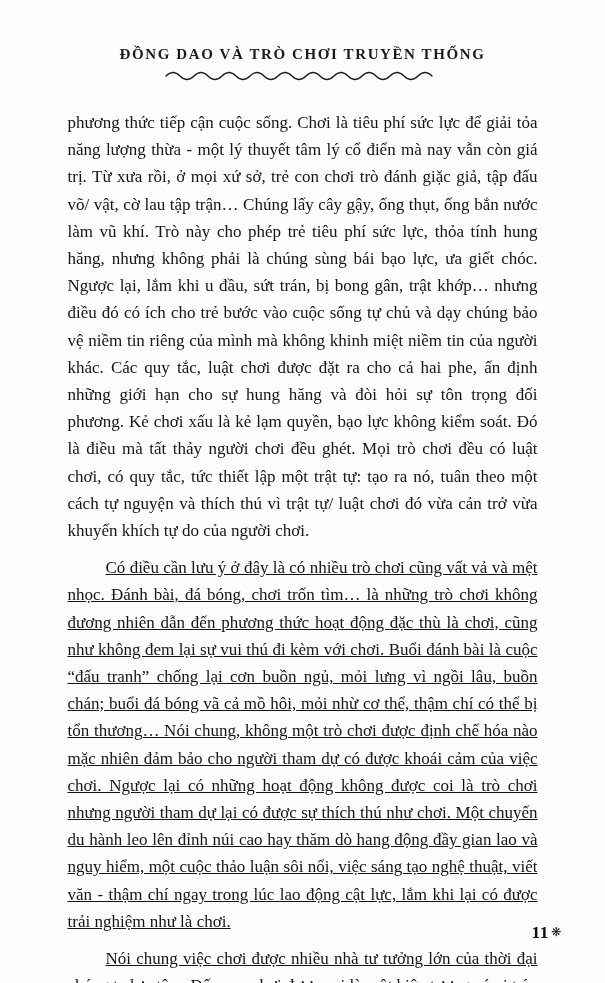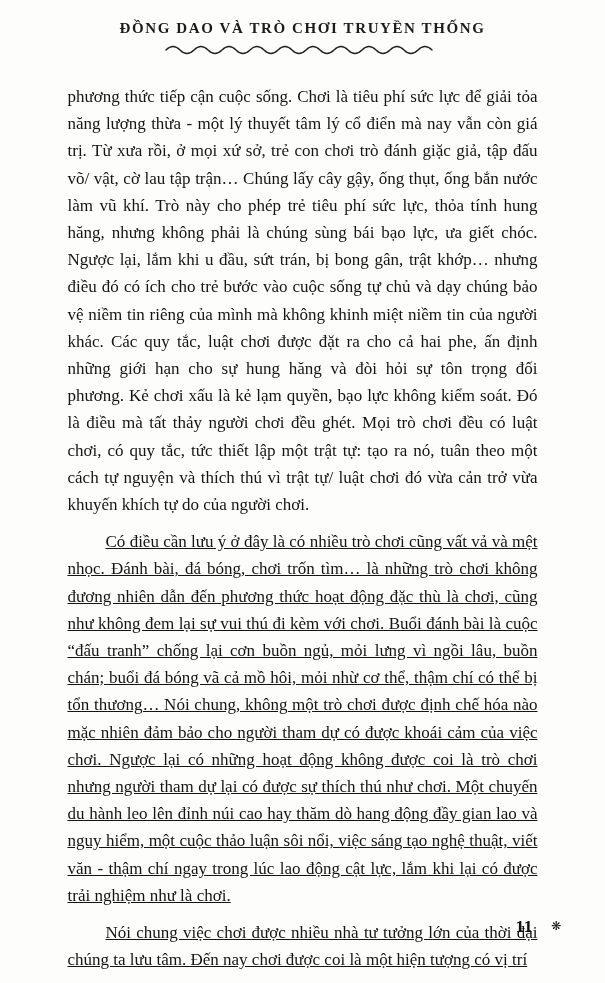--- a/index.html
+++ b/index.html
@@ -8,21 +8,21 @@
     width: 605px;
     height: 983px;
     margin: 0 auto;
     background: #fdfdfc;
     position: relative;
     font-family: "Liberation Serif", serif;
     color: #161616;
     overflow: hidden;
   }
   .page-header {
-    padding-top: 20px;
+    padding-top: 46px;
     text-align: center;
   }
   .chapter-title {
     font-family: "Liberation Serif", serif;
     font-weight: bold;
     font-size: 15px;
     letter-spacing: 1.6px;
     color: #1b1b1b;
     white-space: nowrap;
   }
@@ -43,24 +43,24 @@
     margin: 0;
   }
   .body-text p.indent {
     text-indent: 38px;
     margin-top: 10px;
     text-decoration: underline;
   }
   .page-footer {
     position: absolute;
     right: 44px;
-    bottom: 46px;
+    bottom: 40px;
     display: flex;
     align-items: center;
-    gap: 18px;
+    gap: 2px;
   }
   .page-number {
     font-size: 17.5px;
     font-weight: bold;
     color: #111;
     letter-spacing: 0.5px;
   }
   .flower-ornament {
     font-family: "DejaVu Sans", sans-serif;
     font-size: 12px;

